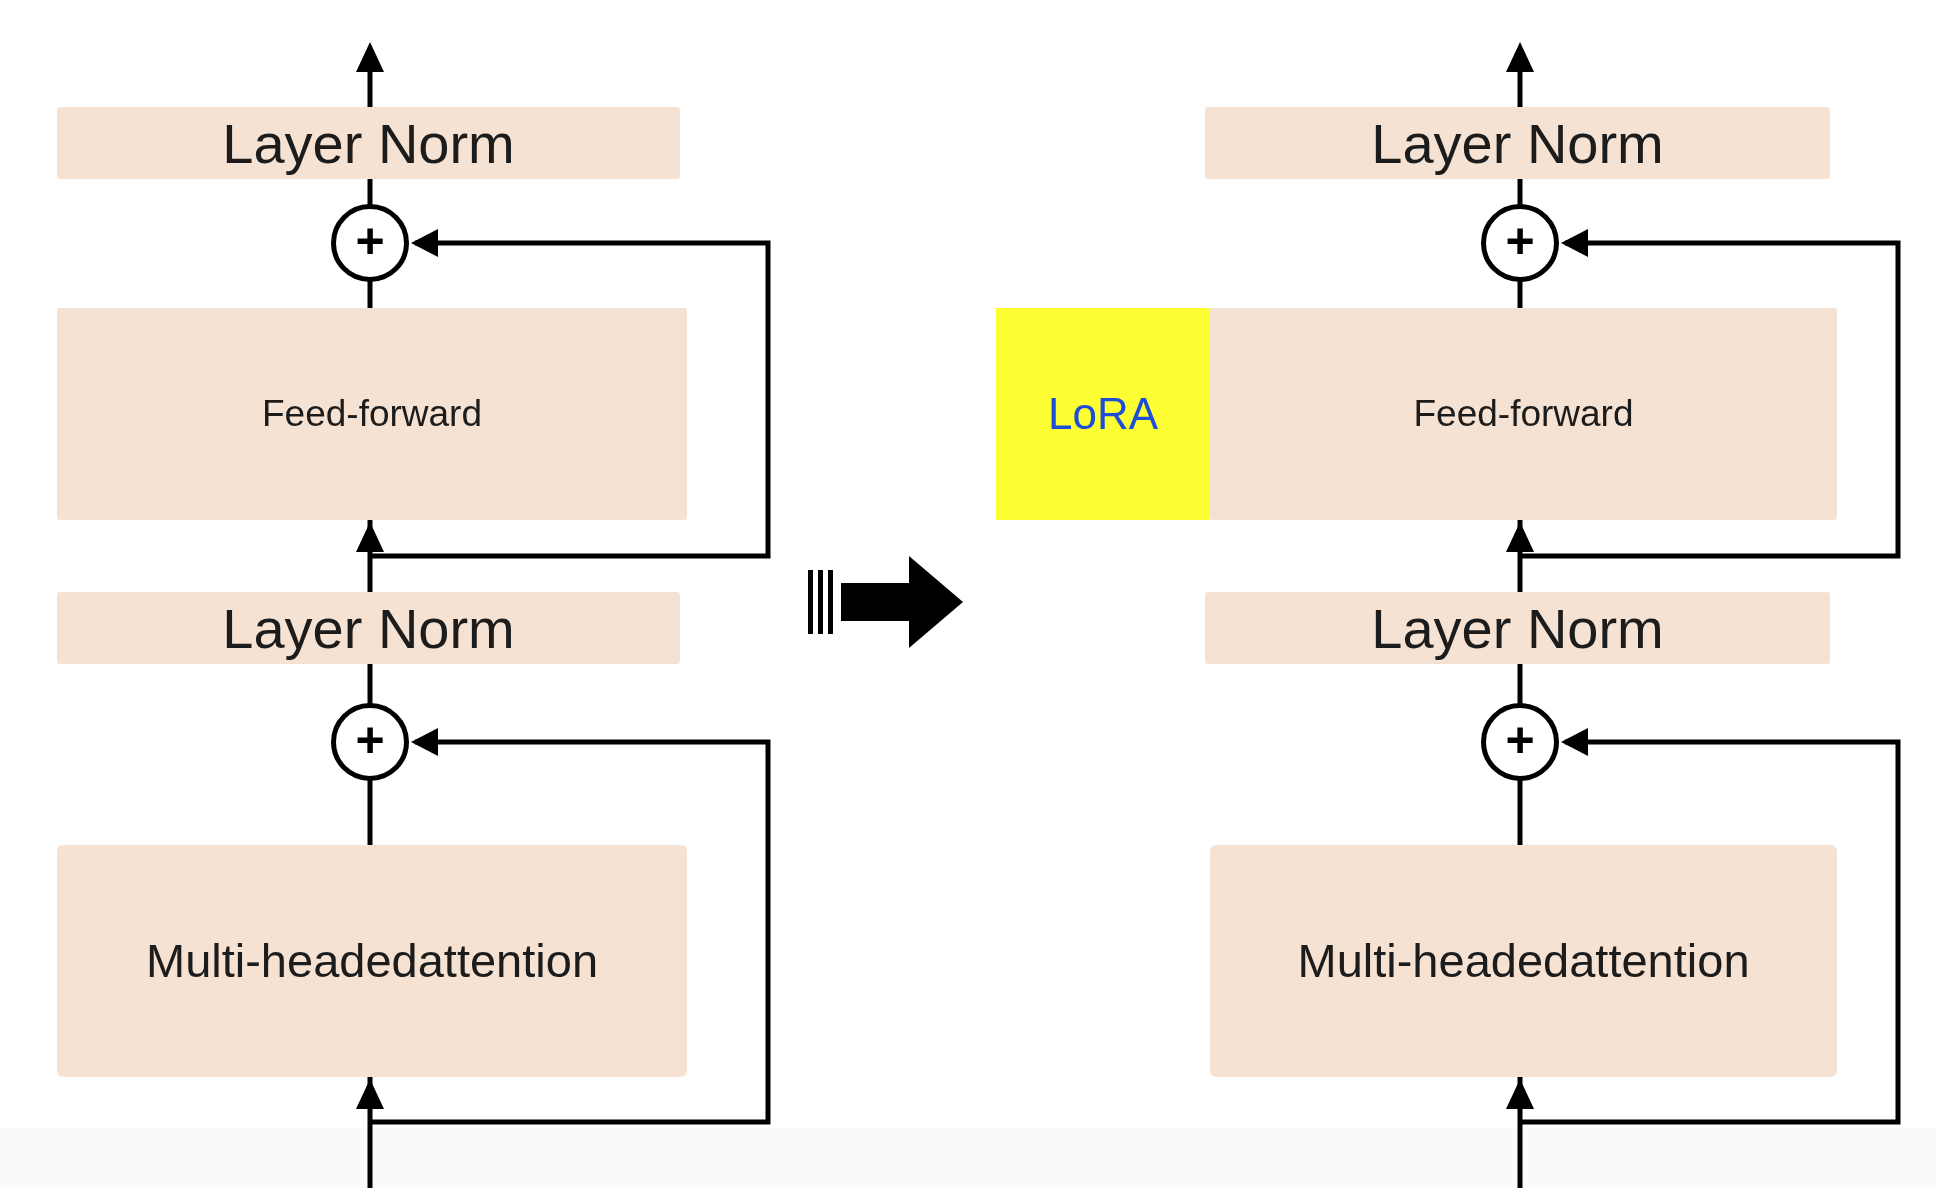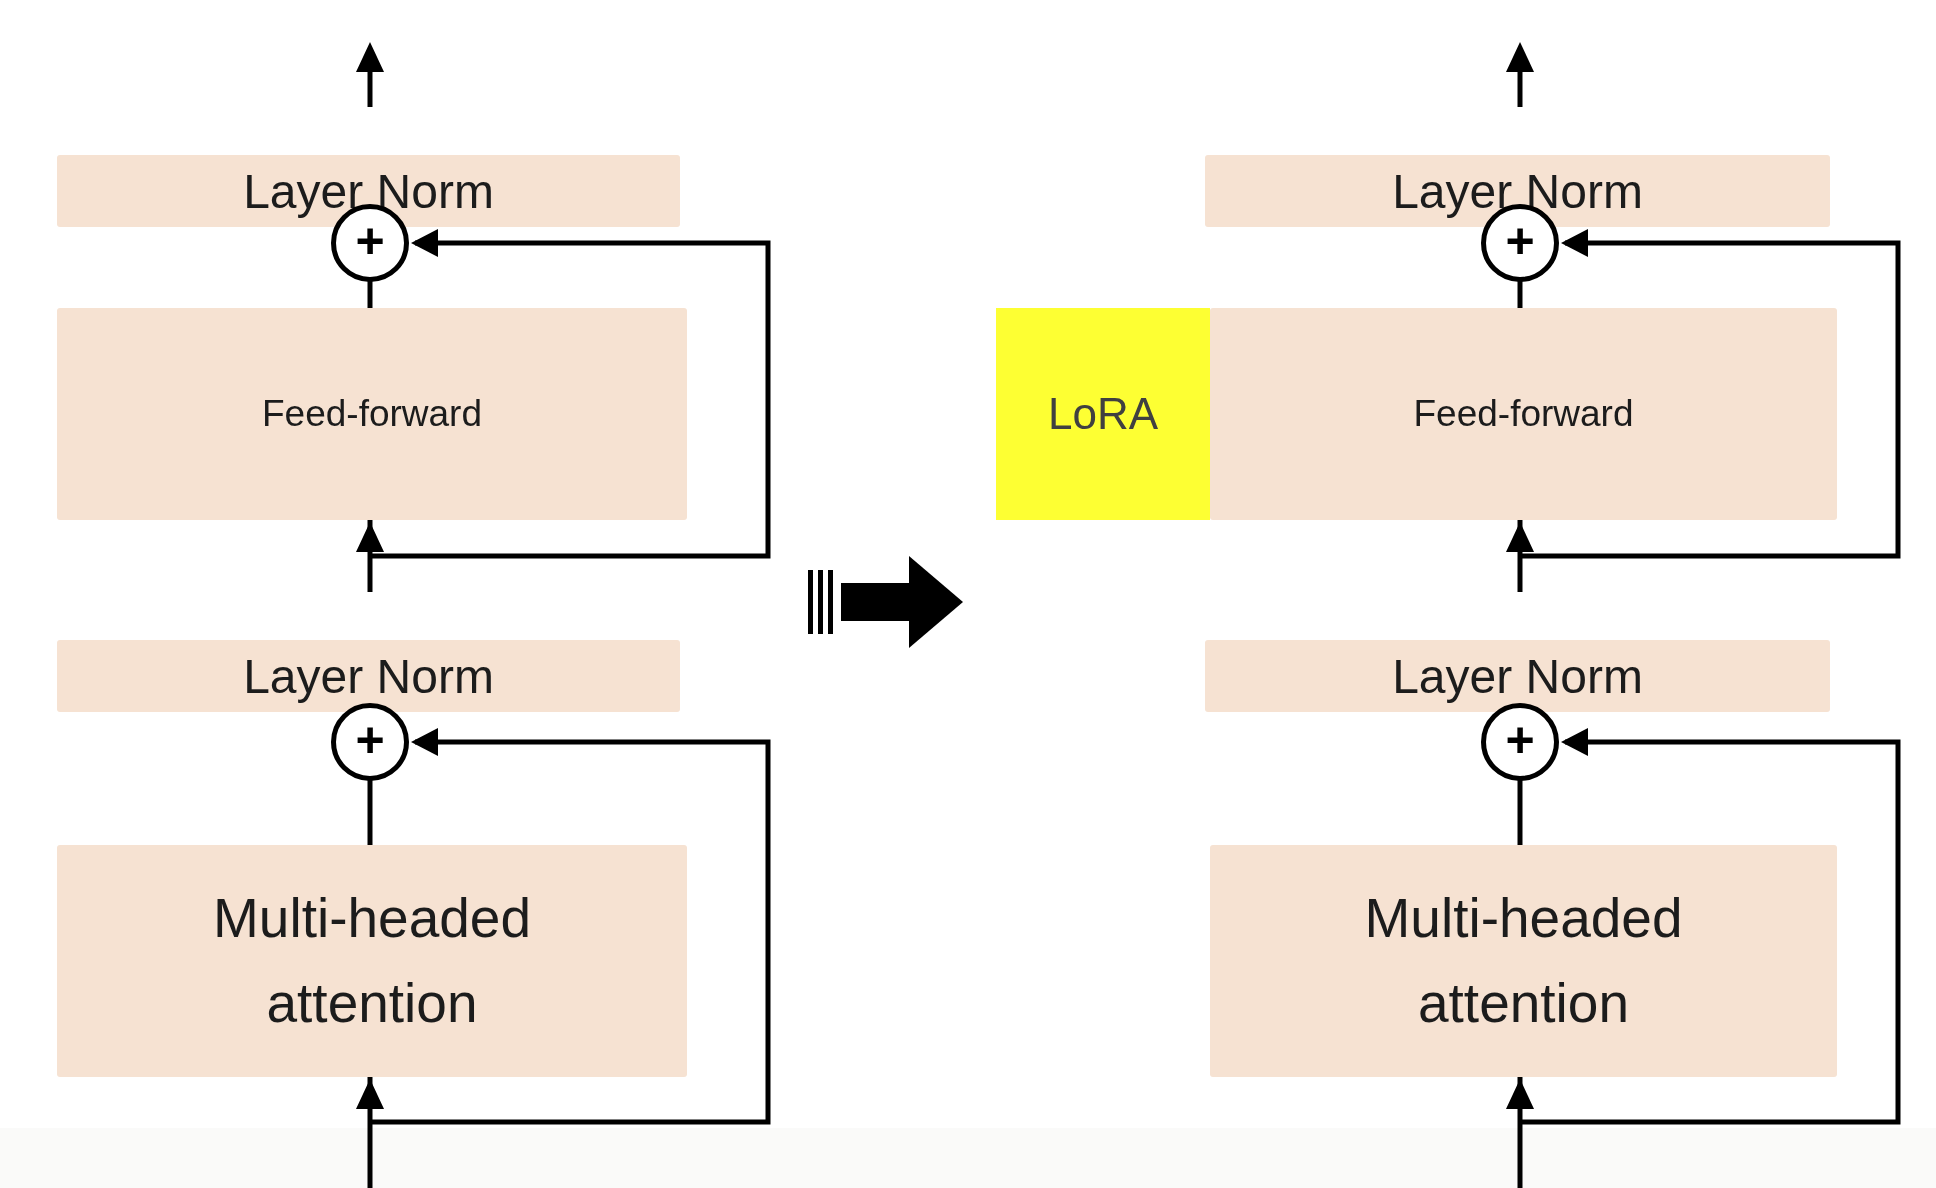--- a/index.html
+++ b/index.html
@@ -23,32 +23,32 @@
   .block {
     position: absolute;
     background: #f6e2d2;
     display: flex;
     align-items: center;
     justify-content: center;
     text-align: center;
     color: #1c1c1c;
     border-radius: 3px;
   }
-  .block.norm { font-size: 48px; margin-top: 48px; }
+  .block.norm { font-size: 56px; }
   .block.big  { font-size: 37px; }
-  .block.attn { flex-direction: column; font-size: 55px; line-height: 1.55; }
+  .block.attn { flex-direction: row; font-size: 47px; line-height: 1.55; border-radius: 6px; }
 
   .lora-block {
     position: absolute;
     background: #fdff33;
     display: flex;
     align-items: center;
     justify-content: center;
     font-size: 44px;
-    color: #404040;
+    color: #1d4ed8;
   }
 
   .plus-node {
     position: absolute;
     width: 78px;
     height: 78px;
     border: 5px solid #000000;
     border-radius: 50%;
     background: #ffffff;
     display: flex;

